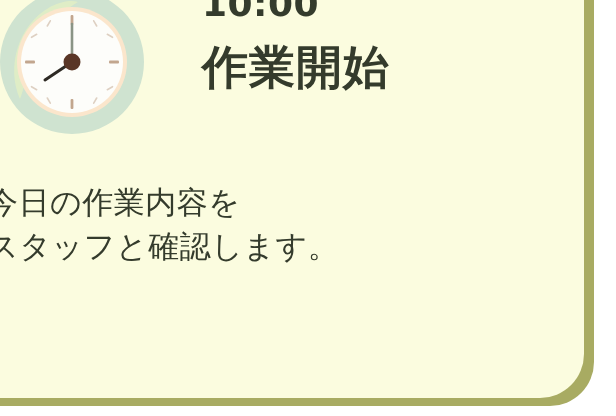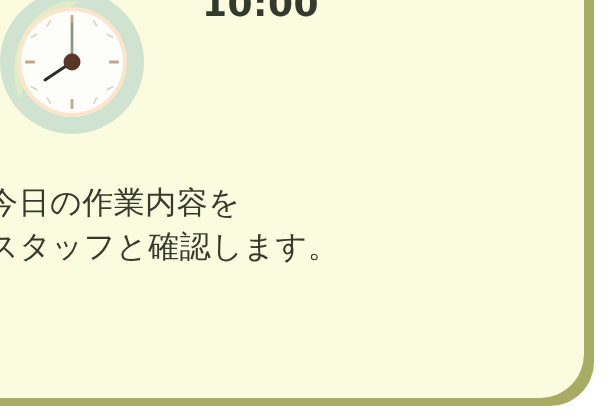--- a/index.html
+++ b/index.html
@@ -144,20 +144,21 @@
           <line x1="80" y1="81" x2="80" y2="43" stroke="#8a9485" stroke-width="2.6" stroke-linecap="round"></line>
 
           <line x1="80" y1="81" x2="53" y2="99" stroke="#2e2a24" stroke-width="3" stroke-linecap="round"></line>
 
           <circle cx="80" cy="81" r="8.5" fill="#5a3626"></circle>
         </svg>
       </div>
 
       <div class="head-block">
         <div class="time-label">10:00</div>
+        <div class="title-label">作業開始</div>
       </div>
 
       <div class="desc-block">
         <div class="desc-line">今日の作業内容を</div>
         <div class="desc-line">スタッフと確認します。</div>
       </div>
 
     </div>
   </div>
 </div>

